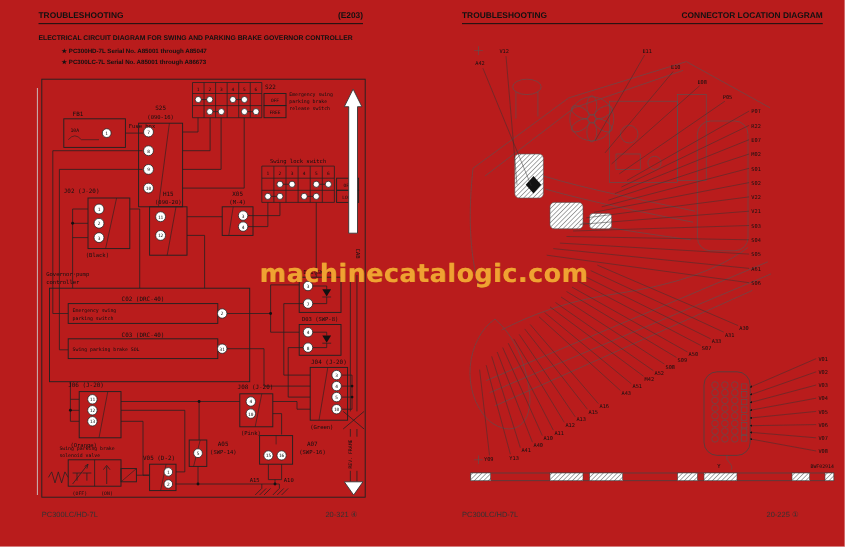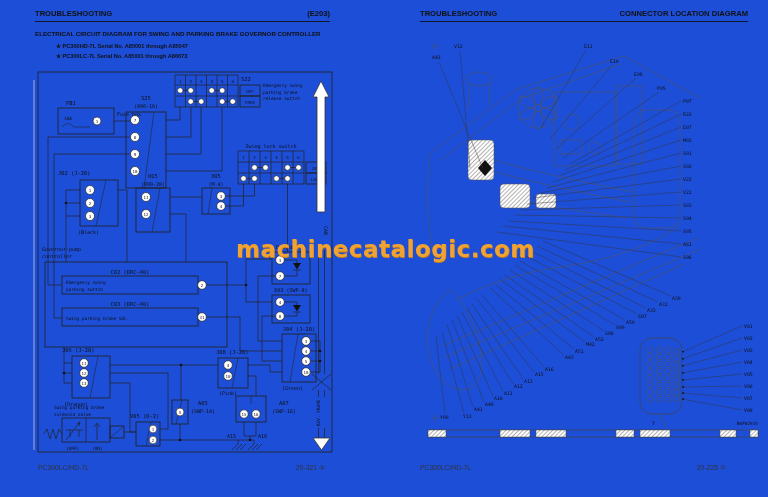--- a/index.html
+++ b/index.html
@@ -1,16 +1,16 @@
 <!DOCTYPE html>
 <html><head>
 <meta charset="utf-8">
 <style>
   html,body{margin:0;padding:0;background:#fff;}
-  #stage{position:relative;width:768px;height:497px;background:#1d4ed8;overflow:hidden;
+  #stage{position:relative;width:768px;height:497px;background:#b91c1c;overflow:hidden;
          font-family:"Liberation Sans",sans-serif;}
   svg{position:absolute;top:0;left:0;}
   #left-svg{left:0;} #right-svg{left:384px;}
   .t-head{font:bold 7.6px "Liberation Sans",sans-serif;fill:#111;}
   .t-doc{font:bold 6.2px "Liberation Sans",sans-serif;fill:#111;}
   .t-bullet{font:bold 5.6px "Liberation Sans",sans-serif;fill:#111;}
   .t-foot{font:6.8px "Liberation Sans",sans-serif;fill:#333;}
   .m6{font:5.4px "DejaVu Sans Mono",monospace;fill:#111;}
   .m5{font:5px "DejaVu Sans Mono",monospace;fill:#111;}
   .m45{font:4.4px "DejaVu Sans Mono",monospace;fill:#111;}

